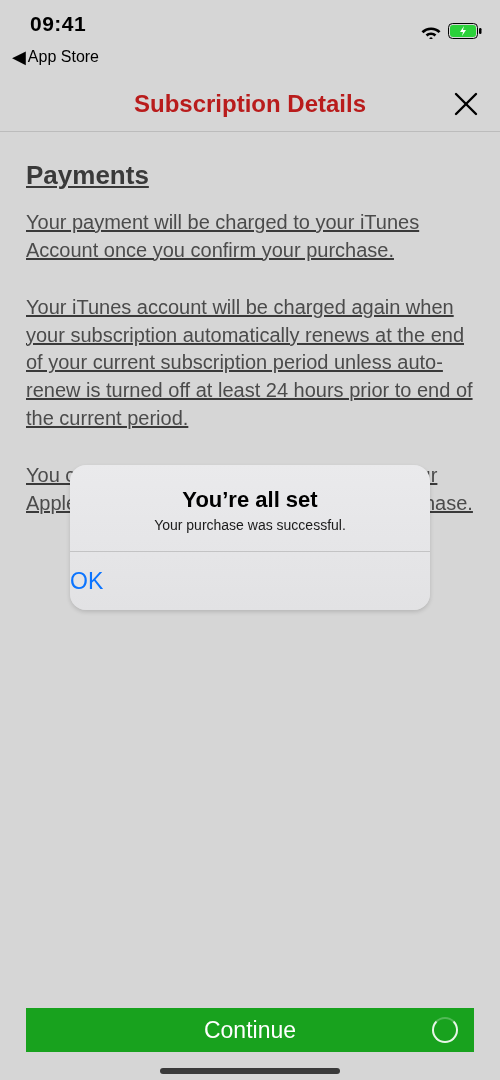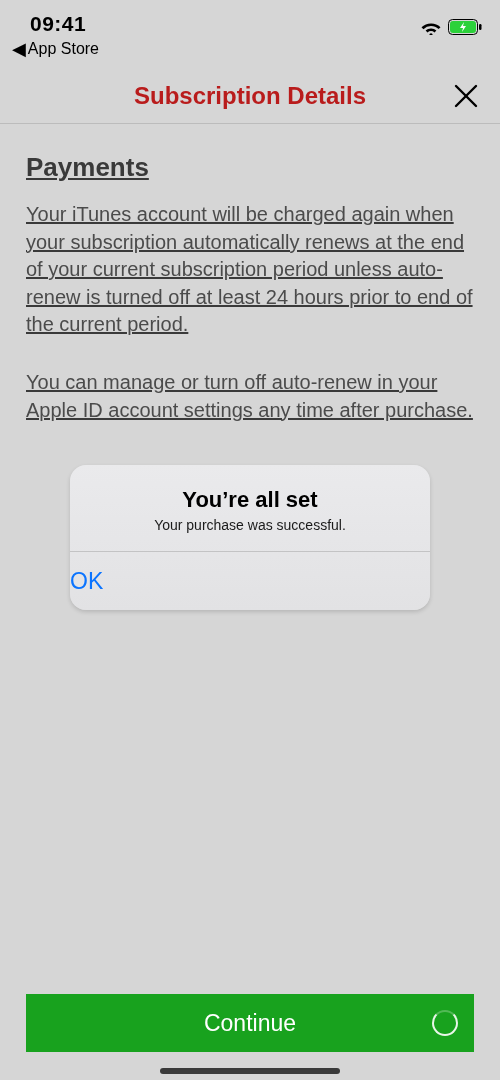--- a/index.html
+++ b/index.html
@@ -1,41 +1,41 @@
 <!DOCTYPE html>
 <html><head>
   <meta charset="utf-8">
   <style>
     * { margin: 0; padding: 0; box-sizing: border-box; }
     html, body { width: 500px; height: 1080px; font-family: -apple-system, "Helvetica Neue", Arial, sans-serif; background:#d6d6d6; overflow:hidden; }
 
     
     .status-bar { display:flex; justify-content:space-between; align-items:center; padding: 12px 18px 0 30px; font-size:20px; font-weight:600; color:#000; }
-    .status-left { display:flex; flex-direction:column; gap:2px; }
+    .status-left { display:flex; flex-direction:column; gap:10px; }
     .status-time { font-size:21px; font-weight:700; letter-spacing:0.5px; }
     .back-app { display:flex; align-items:center; gap:2px; font-size:16px; font-weight:500; margin-left:-18px; }
     .back-caret { font-size:18px; }
     .status-right { display:flex; align-items:center; gap:6px; margin-top:-18px; }
     .wifi-icon svg, .battery-icon svg { display:block; }
 
     
     .nav-bar { display:flex; align-items:center; justify-content:center; position:relative; height:56px; margin-top:8px;
                border-bottom:1px solid rgba(0,0,0,.12);}
     .nav-title { color:#b91c1c; font-size:24px; font-weight:700; }
     .nav-close { position:absolute; right:20px; top:50%; transform:translateY(-50%); width:28px; height:28px; }
 
     
     .content { padding: 28px 26px 0 26px; color:#3a3a3a;text-decoration:underline; }
     .section-heading { font-size:26px; font-weight:700; color:#3a3a3a; margin-bottom:18px; }
     .para { font-size:20px; line-height:1.38; margin-bottom:30px; color:#4b4b4b; }
 
     
     .continue-wrap { position:absolute; bottom:28px; left:26px; right:26px; }
     .continue-btn { display:flex; align-items:center; justify-content:center; position:relative;
-                    width:100%; height:58px; border-radius:0; background:#18a21e; color:#fff;
+                    width:100%; height:44px; border-radius:0; background:#18a21e; color:#fff;
                     font-size:23px; font-weight:500; }
     .continue-spinner { position:absolute; right:16px; top:50%; transform:translateY(-50%); width:26px; height:26px;
                         border:2.5px solid rgba(255,255,255,.9); border-top-color:rgba(255,255,255,.25);
                         border-radius:50%; }
 
     .home-indicator { position:absolute; bottom:6px; left:50%; transform:translateX(-50%); width:180px; height:6px;
                       border-radius:3px; background:#3a3a3a; }
 
     
     .overlay { position:absolute; inset:0; display:flex; align-items:flex-start; justify-content:center; }
@@ -81,20 +81,21 @@
   <span class="nav-close">
     <svg width="28" height="28" viewBox="0 0 28 28">
       <line x1="4" y1="4" x2="24" y2="24" stroke="#000" stroke-width="2.4" stroke-linecap="round"></line>
       <line x1="24" y1="4" x2="4" y2="24" stroke="#000" stroke-width="2.4" stroke-linecap="round"></line>
     </svg>
   </span>
 </div>
 
 <div class="content">
   <h2 class="section-heading">Payments</h2>
+  <p class="para">Your payment will be charged to your iTunes Account once you confirm your purchase.</p>
   <p class="para">Your iTunes account will be charged again when your subscription automatically renews at the end of your current subscription period unless auto-renew is turned off at least 24 hours prior to end of the current period.</p>
   <p class="para">You can manage or turn off auto-renew in your Apple ID account settings any time after purchase.</p>
 </div>
 
 <div class="continue-wrap">
   <div class="continue-btn">
     <span>Continue</span>
     <span class="continue-spinner"></span>
   </div>
 </div>

